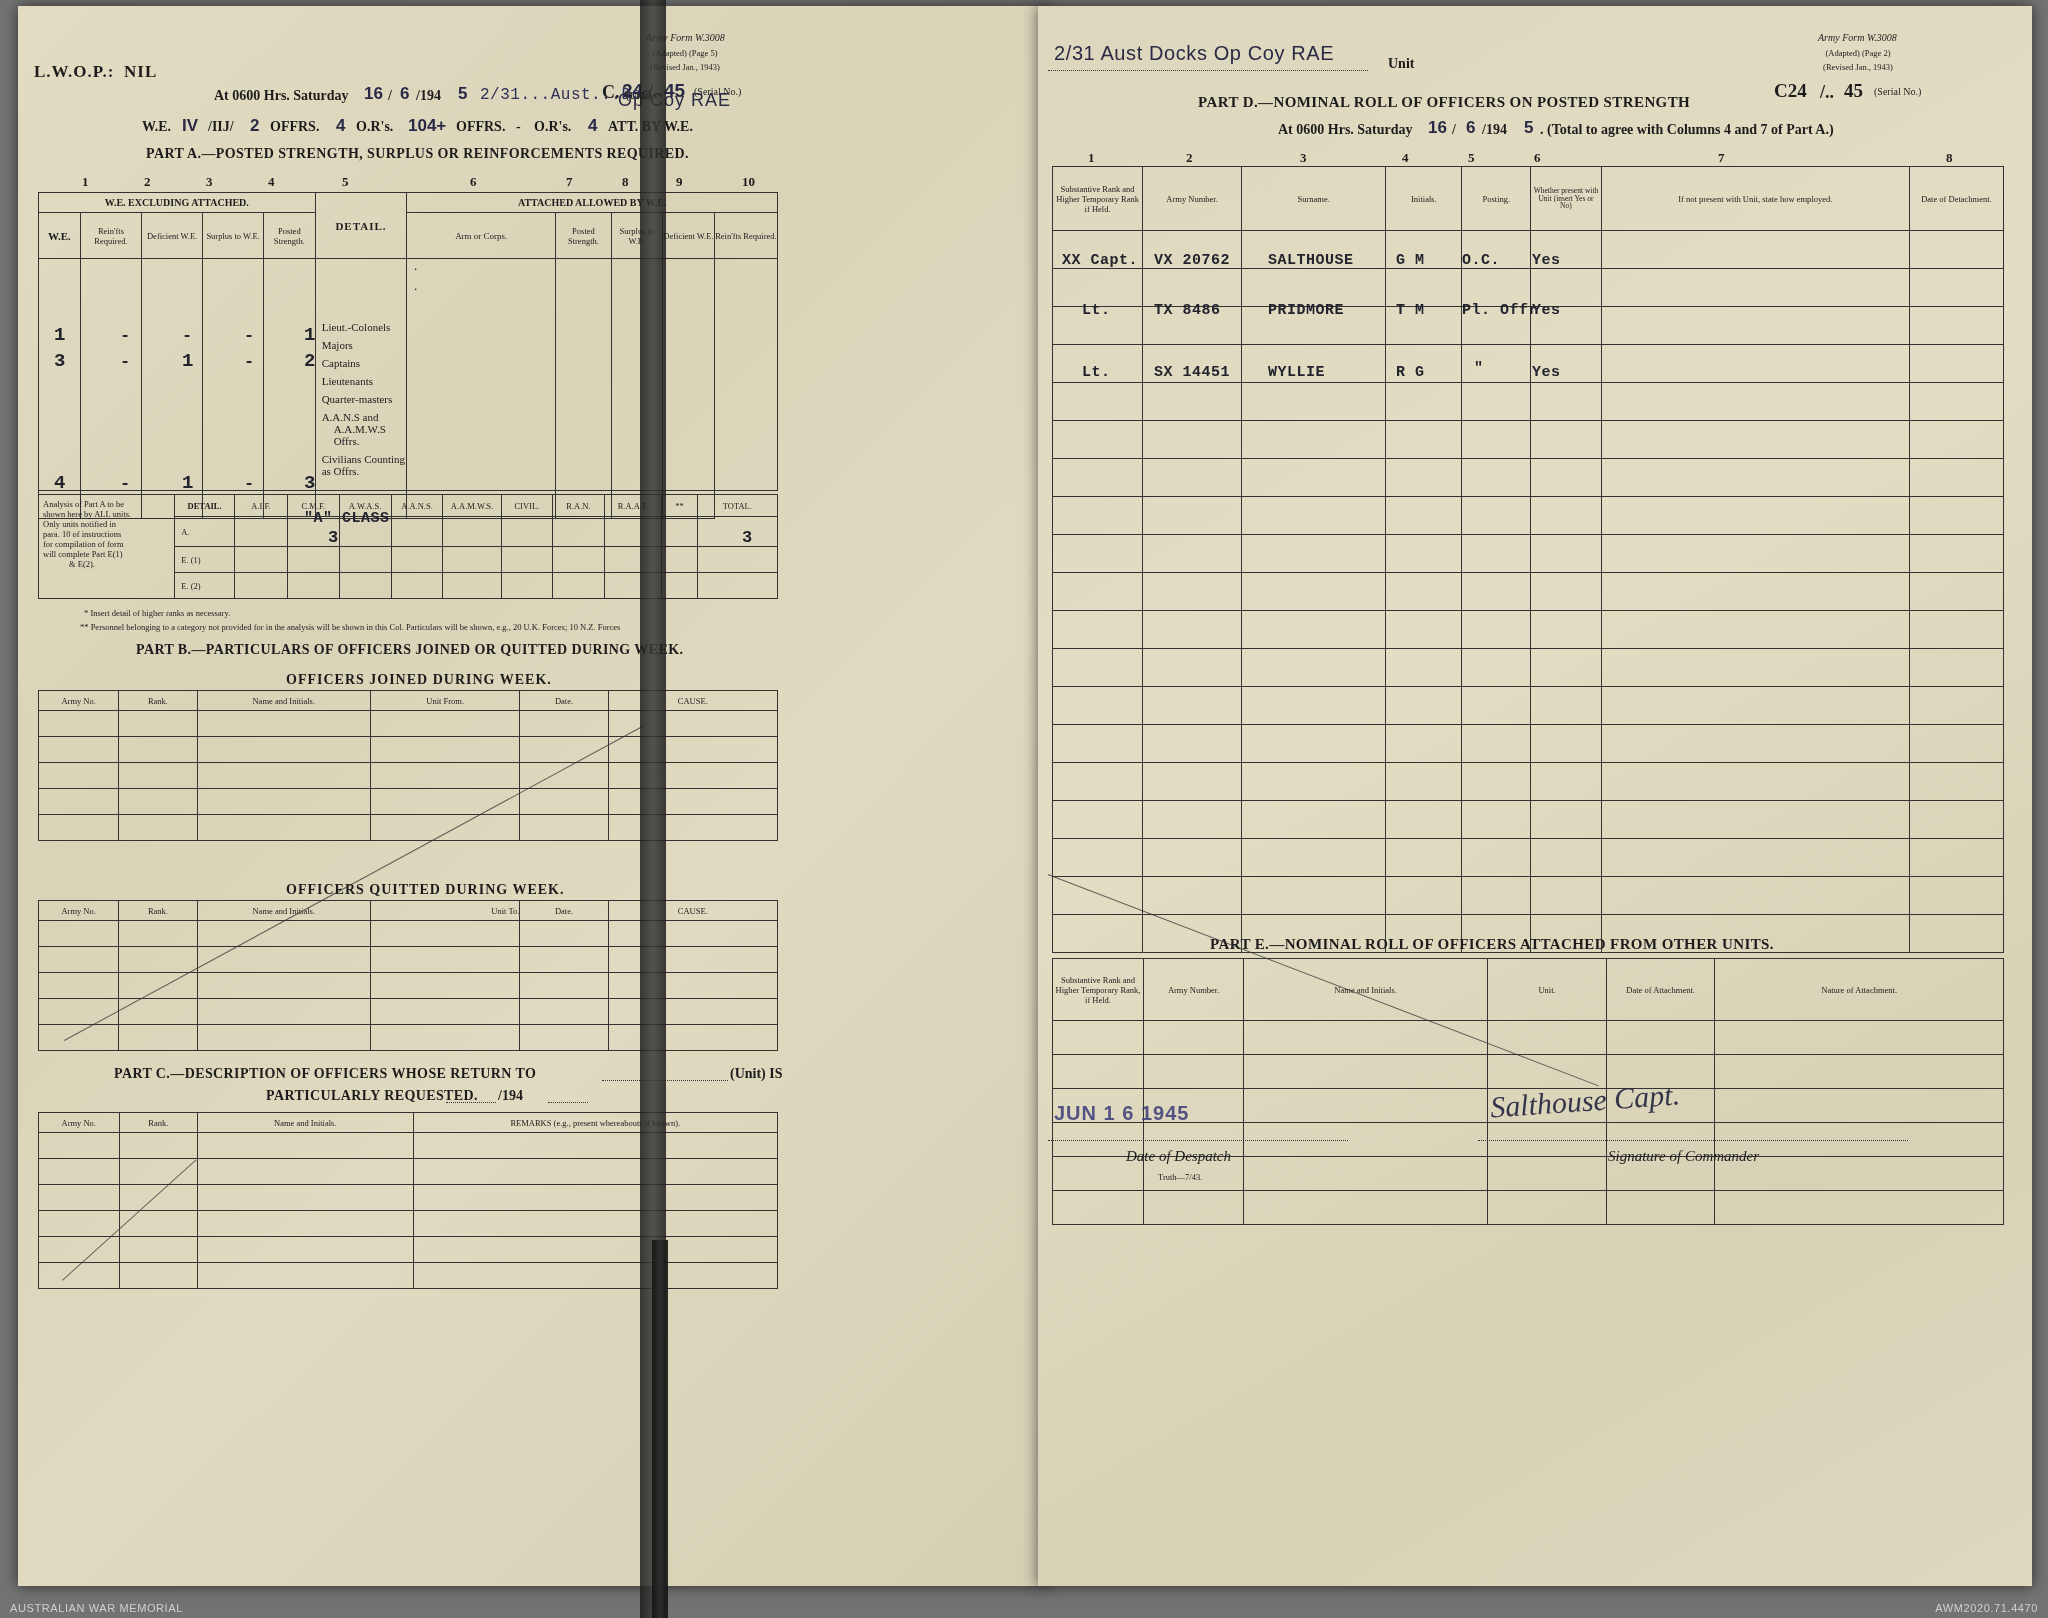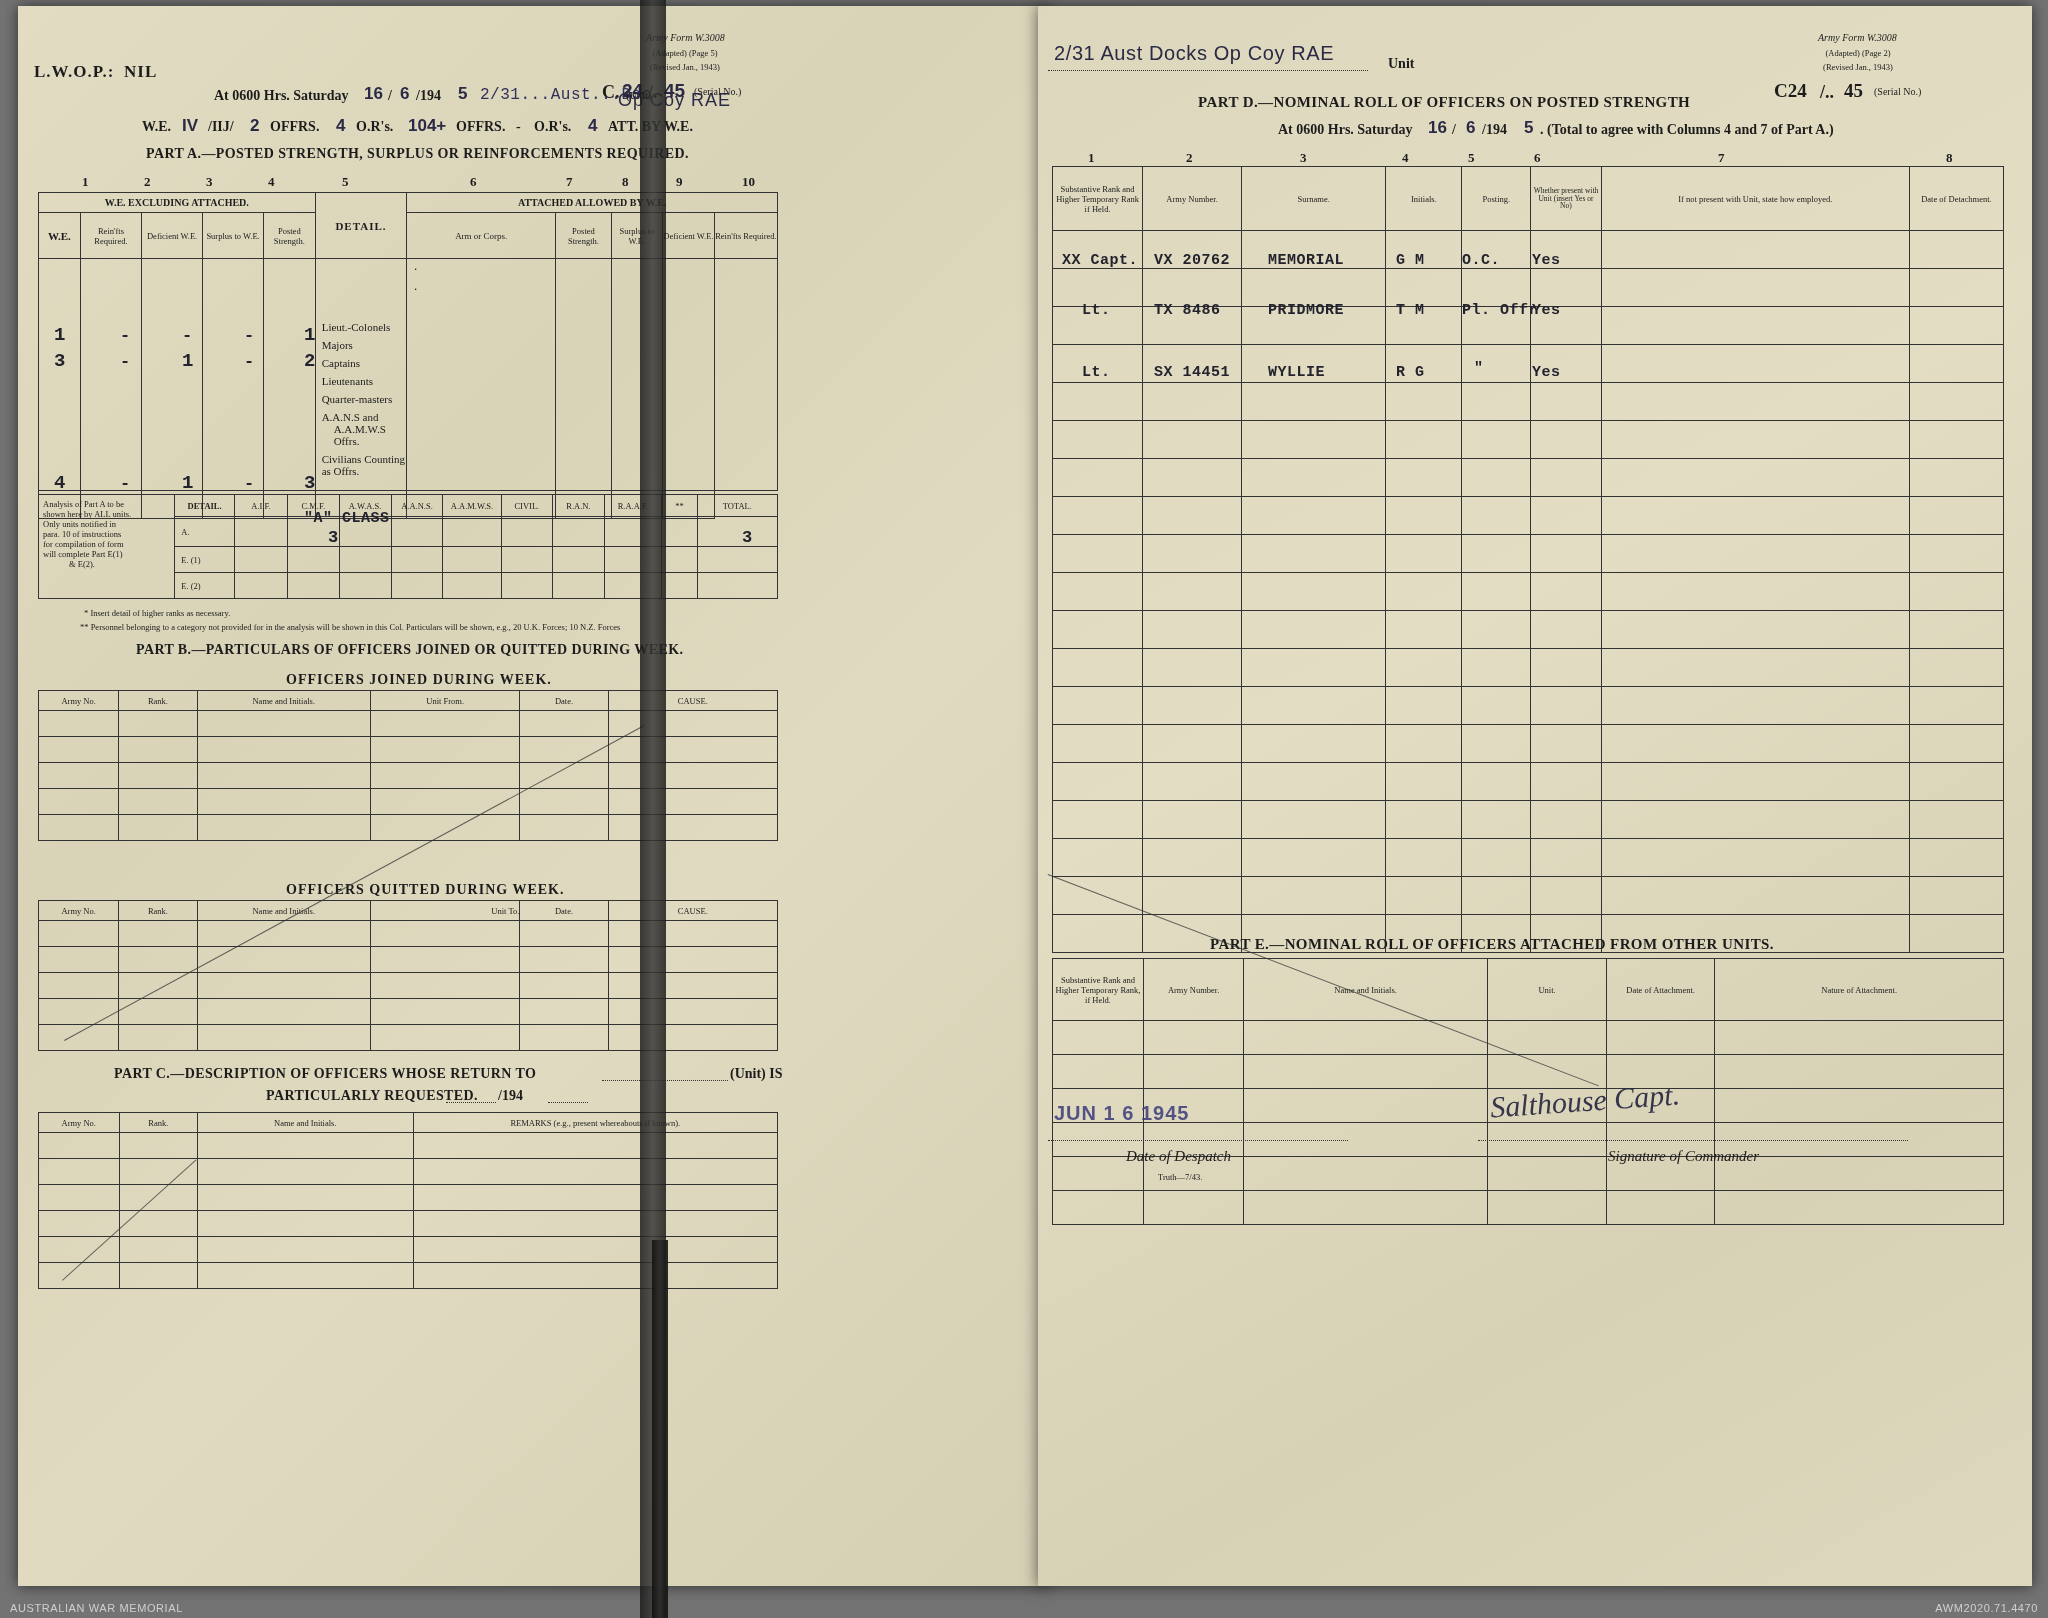--- a/index.html
+++ b/index.html
@@ -666,21 +666,21 @@
             <td></td>
             <td></td>
             <td></td>
             <td></td>
           </tr>
     </tbody>
       </table>
 
     <div class="t hand b" style="left:24px;top:246px;">XX Capt.</div>
     <div class="t hand b" style="left:116px;top:246px;">VX 20762</div>
-    <div class="t hand b" style="left:230px;top:246px;">MEMORIAL</div>
+    <div class="t hand b" style="left:230px;top:246px;">SALTHOUSE</div>
     <div class="t hand b" style="left:358px;top:246px;">G M</div>
     <div class="t hand b" style="left:424px;top:246px;">O.C.</div>
     <div class="t hand b" style="left:494px;top:246px;">Yes</div>
 
     <div class="t hand b" style="left:44px;top:296px;">Lt.</div>
     <div class="t hand b" style="left:116px;top:296px;">TX 8486</div>
     <div class="t hand b" style="left:230px;top:296px;">PRIDMORE</div>
     <div class="t hand b" style="left:358px;top:296px;">T M</div>
     <div class="t hand b" style="left:424px;top:296px;">Pl. Offr</div>
     <div class="t hand b" style="left:494px;top:296px;">Yes</div>

